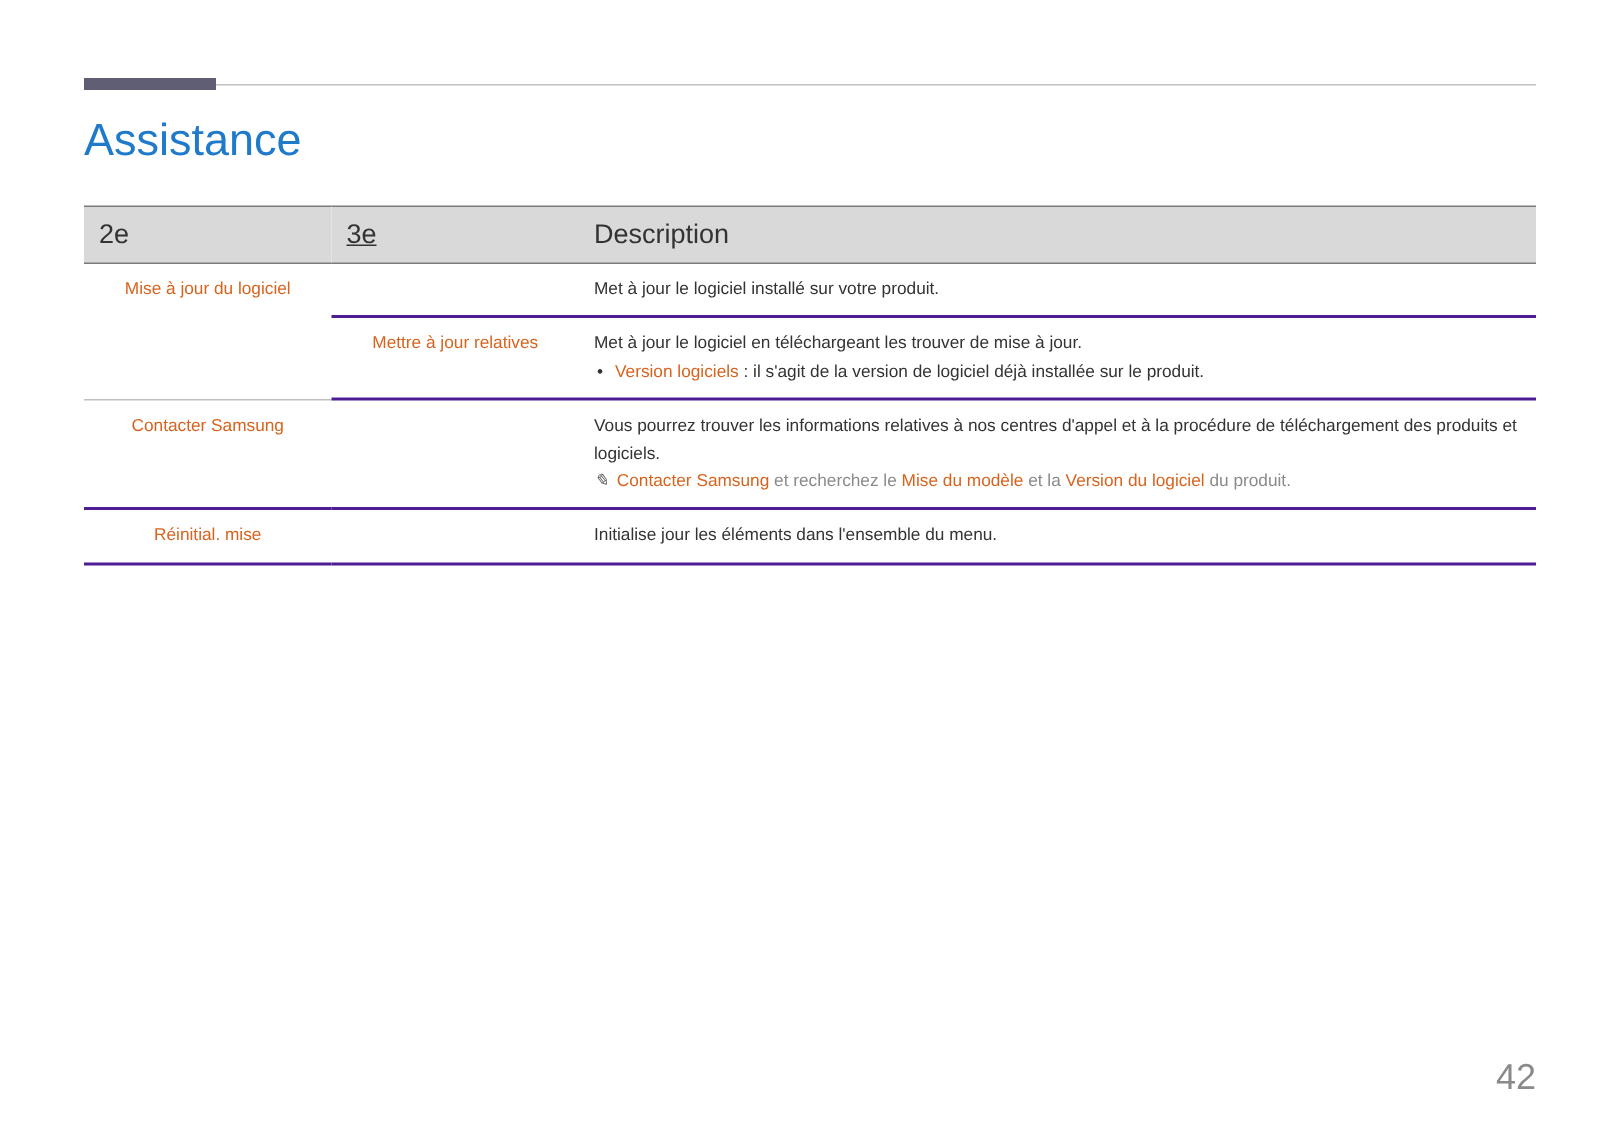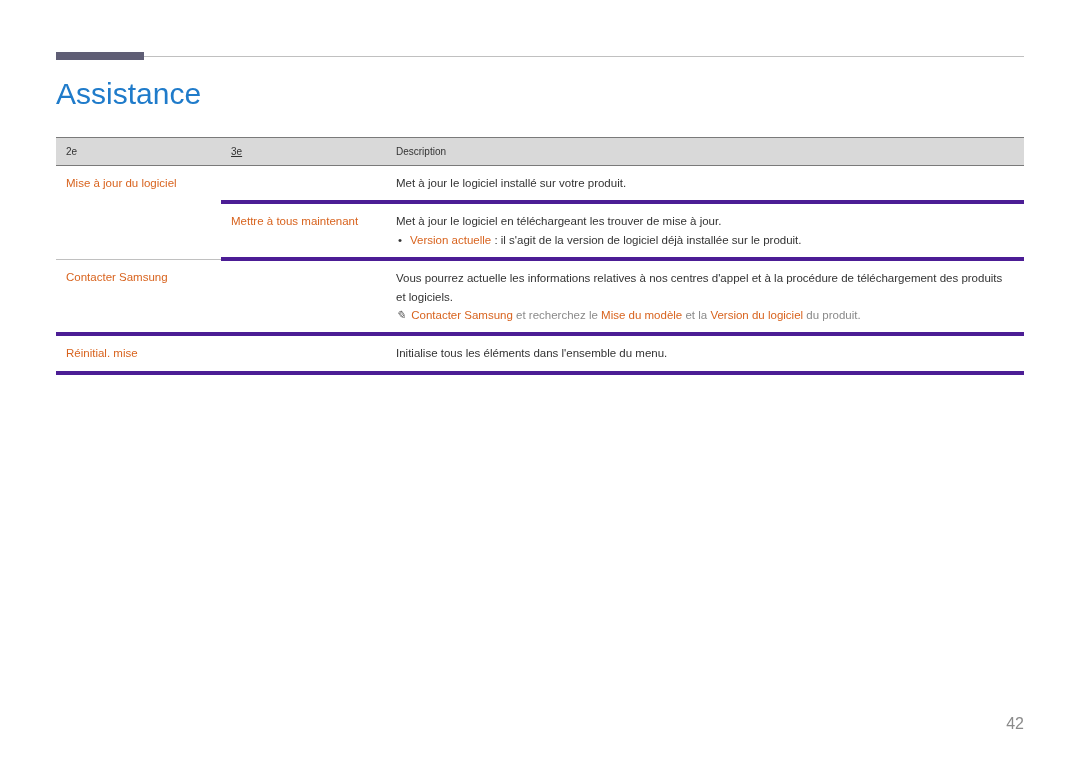--- a/index.html
+++ b/index.html
@@ -43,53 +43,53 @@
       font-size: 11.5px;
     }
     th {
       text-align: left;
       background: #d9d9d9;
       font-weight: 400;
       color: #333;
       padding: 8px 10px;
       border-top: 1px solid #7a7a7a;
       border-bottom: 1px solid #7a7a7a;
-      font-size: 10px;
+      font-size: 18px;
     }
     td {
       padding: 8px 10px;
-      border-bottom: 4px solid #4c1d95;
+      border-bottom: 2px solid #4c1d95;
       vertical-align: top;
       color: #333;
       line-height: 1.6;
     }
     .col-2e { width: 165px; }
     .col-3e { width: 165px; text-decoration: underline; }
-    .orange { color: #d8631e; }
+    .orange { color: #d8631e; text-align: center; }
     .bullet-row {
       padding-left: 14px;
     }
     .bullet-dot::before {
       content: "•";
       display: inline-block;
       width: 12px;
       margin-left: -12px;
       color: #333;
     }
     .pen-icon {
       display: inline-block;
       width: 12px;
       font-style: italic;
       color: #555;
     }
     .page-number {
       position: absolute;
       bottom: 30px;
       right: 56px;
-      font-size: 16px;
+      font-size: 24px;
       color: #8a8a8a;
     }
     .gray-text { color: #8a8a8a; }
   </style>
 </head>
 <body>
 
 <div class="page">
   <div class="header-line">
     <div class="header-accent"></div>
@@ -105,41 +105,41 @@
         <th>Description</th>
       </tr>
     </thead>
     <tbody>
       <tr>
         <td class="orange" rowspan="2" style="border-bottom:1px solid #c0c0c0;">Mise à jour du logiciel</td>
         <td></td>
         <td>Met à jour le logiciel installé sur votre produit.</td>
       </tr>
       <tr>
-        <td class="orange">Mettre à tous maintenant</td>
+        <td class="orange">Mettre à jour relatives</td>
         <td>
           <div>Met à jour le logiciel en téléchargeant les trouver de mise à jour.</div>
           <div class="bullet-row">
-            <span class="bullet-dot"></span><span class="orange">Version actuelle</span><span> : il s'agit de la version de logiciel déjà installée sur le produit.</span>
+            <span class="bullet-dot"></span><span class="orange">Version logiciels</span><span> : il s'agit de la version de logiciel déjà installée sur le produit.</span>
           </div>
         </td>
       </tr>
       <tr>
         <td class="orange">Contacter Samsung</td>
         <td></td>
         <td>
-          <div>Vous pourrez actuelle les informations relatives à nos centres d'appel et à la procédure de téléchargement des produits et logiciels.</div>
+          <div>Vous pourrez trouver les informations relatives à nos centres d'appel et à la procédure de téléchargement des produits et logiciels.</div>
           <div>
             <span class="pen-icon">✎</span>
             <span class="orange">Contacter Samsung</span><span class="gray-text"> et recherchez le </span><span class="orange">Mise du modèle</span><span class="gray-text"> et la </span><span class="orange">Version du logiciel</span><span class="gray-text"> du produit.</span>
           </div>
         </td>
       </tr>
       <tr>
         <td class="orange">Réinitial. mise</td>
         <td></td>
-        <td>Initialise tous les éléments dans l'ensemble du menu.</td>
+        <td>Initialise jour les éléments dans l'ensemble du menu.</td>
       </tr>
     </tbody>
   </table>
 </div>
 
 <div class="page-number">42</div>
 
 </body></html>

